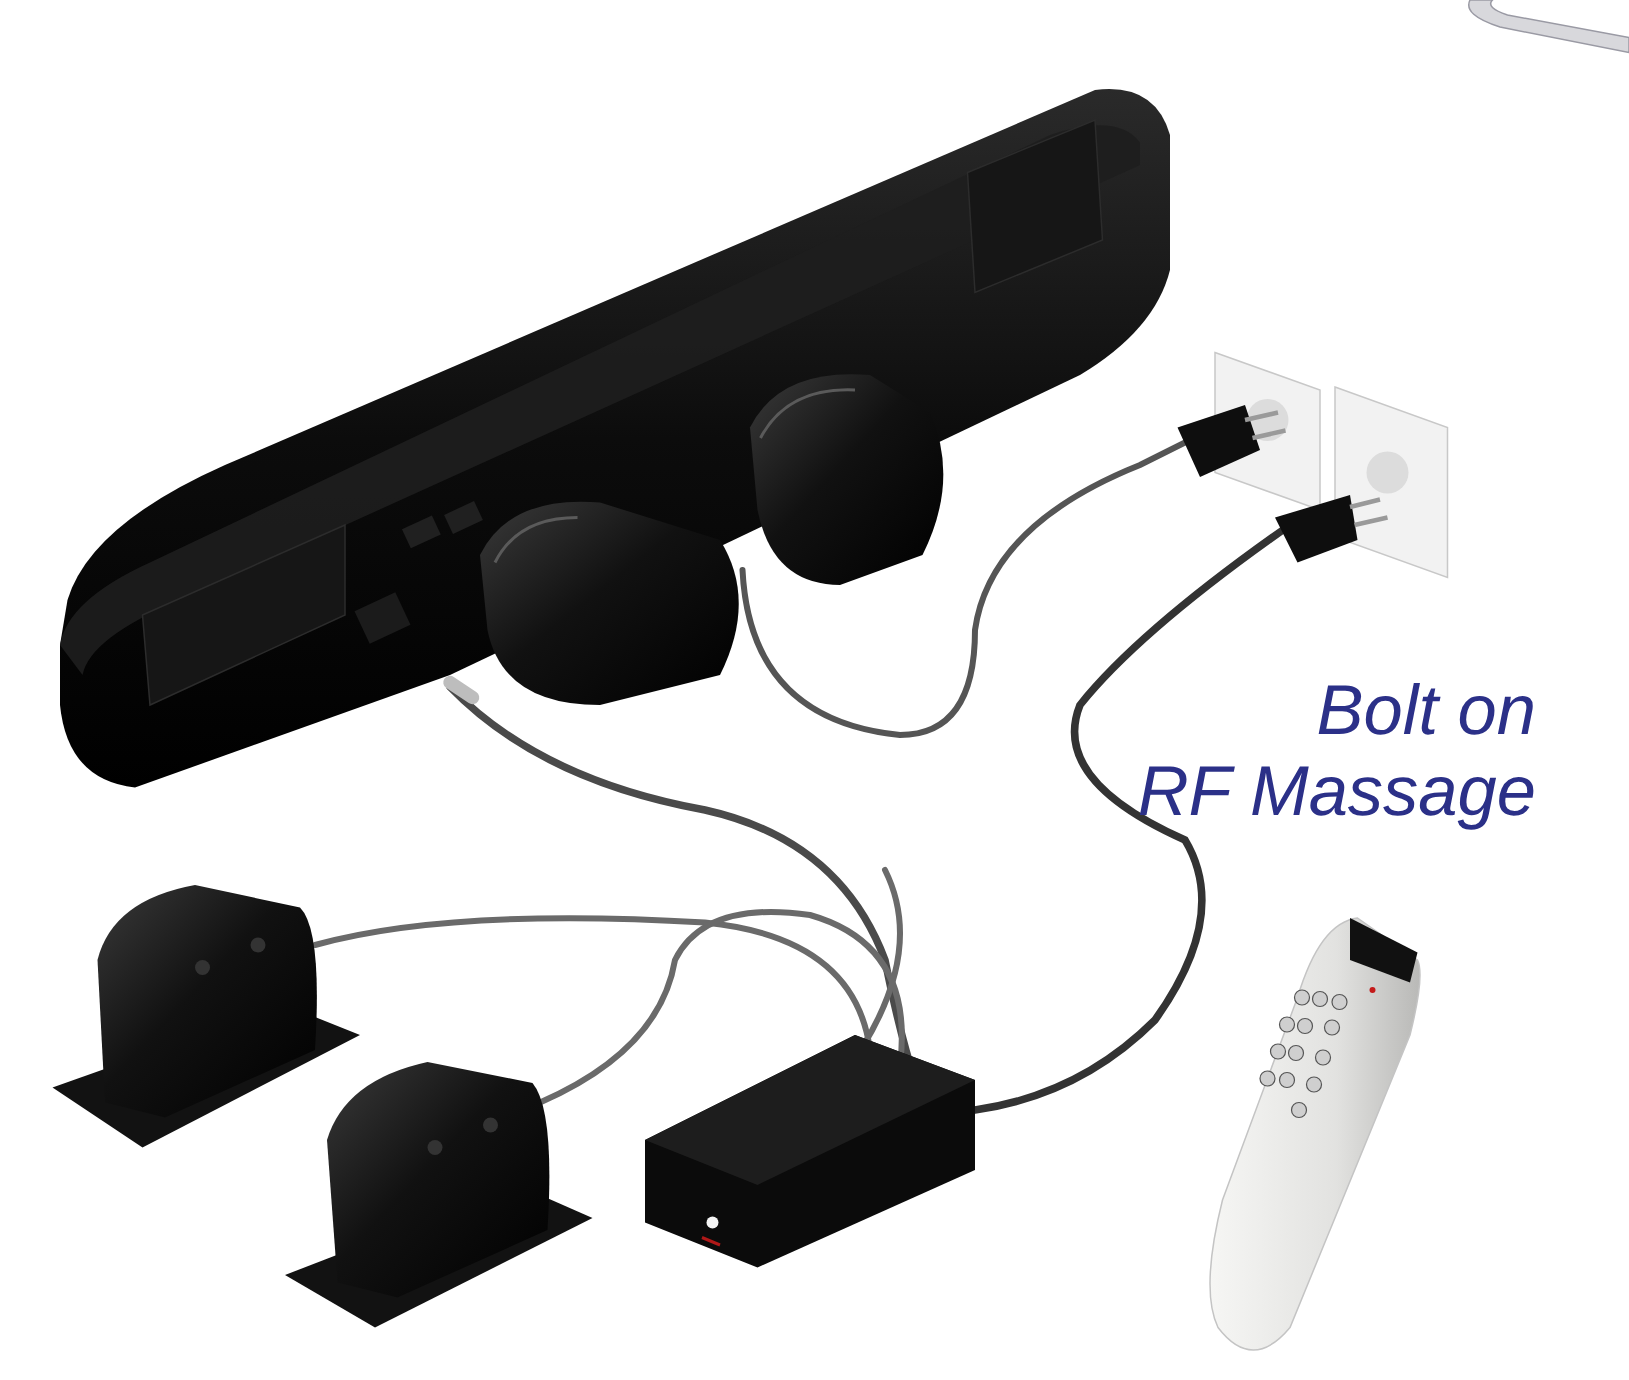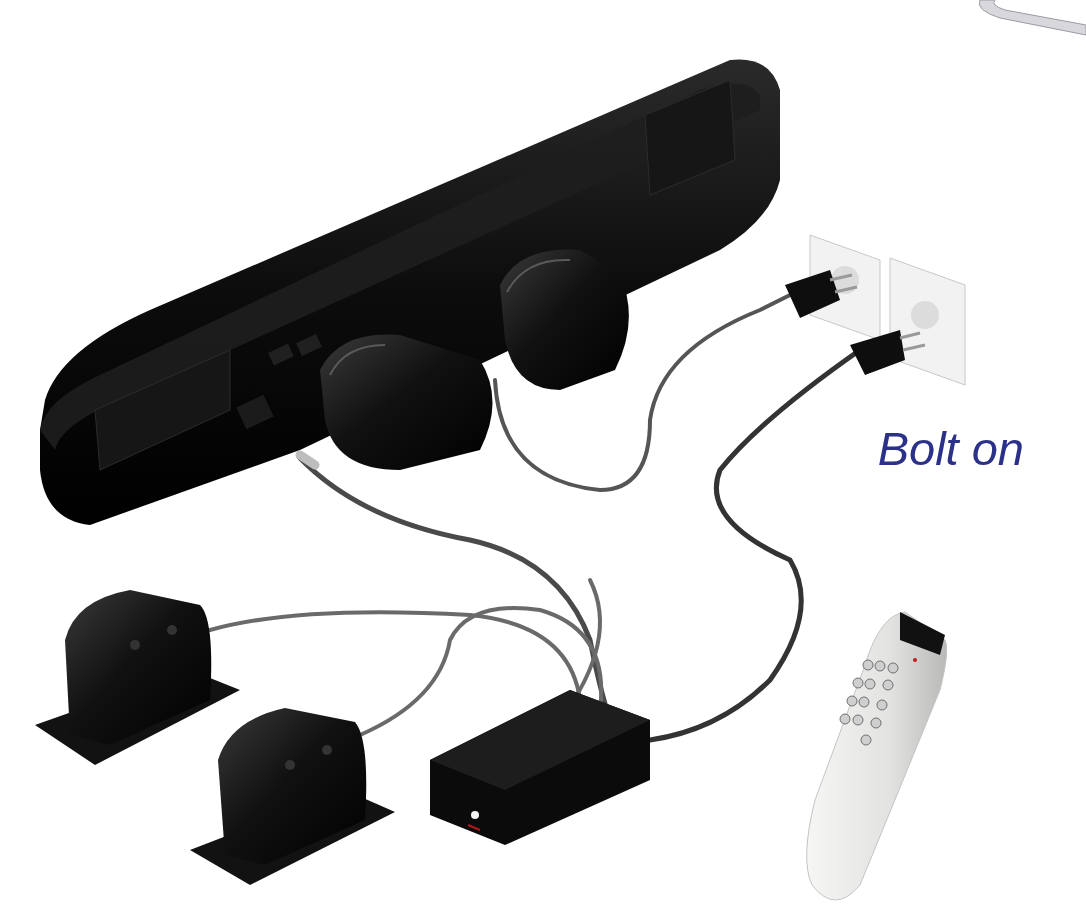--- a/index.html
+++ b/index.html
@@ -1,19 +1,19 @@
 <!DOCTYPE html>
 <html><head>
   <meta charset="utf-8">
   <style>
     html, body { margin: 0; padding: 0; background: #ffffff; }
     body { width: 1086px; height: 920px; position: relative; overflow: hidden; font-family: "Liberation Sans", sans-serif; }
     .scene { position: absolute; left: 0; top: 0; width: 1086px; height: 920px; }
     .caption {
-      position: absolute; right: 62px; top: 422px;
+      position: absolute; right: 62px; top: 446px;
       text-align: right; font-style: italic; font-size: 47px; line-height: 54px;
       color: #2b3088; font-family: "Liberation Sans", sans-serif;
     }
     .caption span { display: block; }
   </style>
 </head>
 <body>
 
 <svg class="scene" viewBox="0 0 1086 920" xmlns="http://www.w3.org/2000/svg">
   <defs>
@@ -113,13 +113,14 @@
       <circle cx="845" cy="719" r="5"></circle>
         <circle cx="858" cy="720" r="5"></circle>
         <circle cx="876" cy="723" r="5"></circle>
       <circle cx="866" cy="740" r="5"></circle>
     </g>
   </g>
 </svg>
 
 <div class="caption">
   <span>Bolt on</span>
+  <span>RF Massage</span>
 </div>
 
 </body></html>

